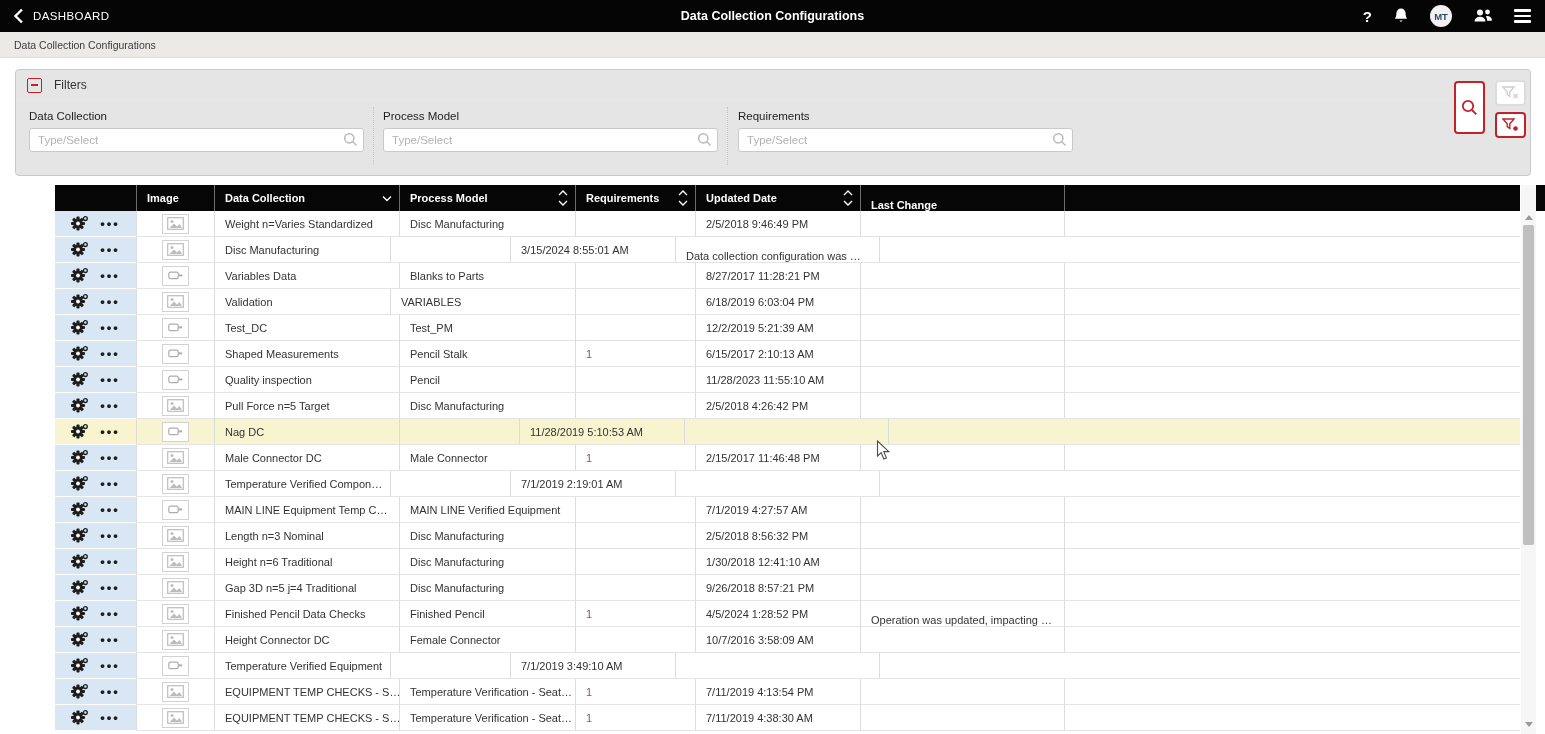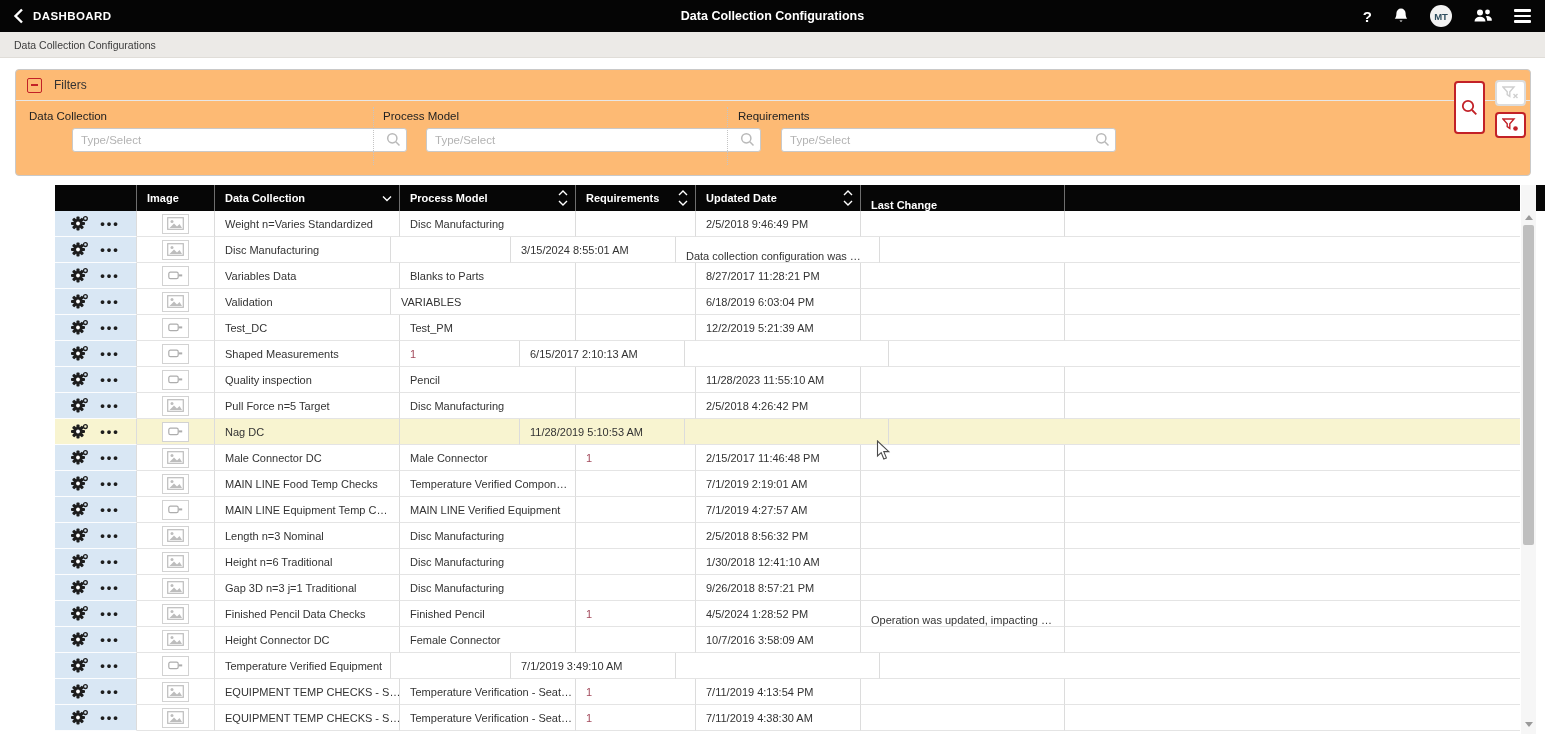--- a/index.html
+++ b/index.html
@@ -3,48 +3,48 @@
 <meta charset="utf-8">
 <style>
   * { margin:0; padding:0; box-sizing:border-box; }
   html,body { width:1545px; height:734px; overflow:hidden; background:#fff;
     font-family:"Liberation Sans", sans-serif; }
 
   
   .topbar { position:absolute; left:0; top:0; width:1545px; height:32px; background:#050505;
     display:flex; align-items:center; color:#fff; }
   .back-group { display:flex; align-items:center; gap:9px; padding-left:13px; cursor:pointer; }
-  .back-label { font-size:11.5px; font-weight:bold; letter-spacing:.4px; }
+  .back-label { font-size:11.5px; font-weight:normal; letter-spacing:.4px; }
   .topbar-title { position:absolute; left:0; right:0; text-align:center; font-size:12.5px; font-weight:bold; }
   .topbar-right { position:absolute; right:14px; top:0; height:32px; display:flex; align-items:center; gap:21px; }
   .tb-icon { display:flex; align-items:center; justify-content:center; cursor:pointer; }
   .help-q { font-size:15px; font-weight:bold; color:#fff; }
   .avatar { width:22px; height:22px; border-radius:50%; background:#f2f2f2; color:#2e4d5e;
     font-size:9.5px; font-weight:bold; display:flex; align-items:center; justify-content:center; }
   .hamburger { display:flex; flex-direction:column; gap:3px; }
   .hamburger span { width:17px; height:2.4px; background:#fff; border-radius:1px; }
 
   
   .breadcrumb { position:absolute; left:0; top:32px; width:1545px; height:26px; background:#eceae7;
     border-bottom:1px solid #e0ddd8; display:flex; align-items:center; padding-left:14px;
     font-size:10.5px; color:#3c3c3c; }
 
   
   .filters-panel { position:absolute; left:15px; top:69px; width:1516px; height:107px;
-    border:1px solid #c9c9c9; border-radius:4px; background:#fdba74; }
+    border:1px solid #c9c9c9; border-radius:4px; background:#e5e5e5; }
   .filters-head { height:31px; display:flex; align-items:center; gap:12px; padding-left:11px;
     border-bottom:1px solid #e7e7e7; }
   .collapse-box { width:15px; height:15px; border:1.6px solid #c22127; border-radius:2px;
     display:flex; align-items:center; justify-content:center; cursor:pointer; }
   .collapse-box span { display:block; width:7px; height:1.6px; background:#c22127; }
   .filters-title { font-size:12px; color:#333; }
   .filters-body { position:relative; height:74px; }
   .ffield { position:absolute; top:9px; }
   .ffield .flabel { font-size:11.5px; color:#222; margin-bottom:6px; }
-  .finput { position:relative; width:335px; height:24px;margin-left:43px; }
+  .finput { position:relative; width:335px; height:24px; }
   .finput input { width:100%; height:100%; border:1px solid #c9c9c9; border-radius:3px;
     padding:0 26px 0 8px; font-size:11.5px; color:#333; font-family:"Liberation Sans",sans-serif; outline:none; }
   .finput input::placeholder { color:#b3b3b3; }
   .finput .search-glyph { position:absolute; right:6px; top:4px; }
   .fsep { position:absolute; top:6px; height:58px; border-left:1px dotted #c4c4c4; }
   .fbtn { position:absolute; background:#fff; display:flex; align-items:center; justify-content:center;
     border-radius:4px; cursor:pointer; }
   .fbtn.red { border:2px solid #c22127; }
   .fbtn.disabled { border:2px solid #dcdcdc; cursor:default; }
 
@@ -428,20 +428,21 @@
     <div class="td col-image">
       <span class="imgbox">
 
         <svg class="icon-pill" width="15" height="9" viewBox="0 0 15 9">
           <rect x="0.8" y="1.2" width="9.4" height="6.4" rx="1.6" fill="none" stroke="#adadad" stroke-width="1.2"></rect>
           <rect x="10.6" y="3.4" width="3.6" height="2" fill="#adadad"></rect>
         </svg>
       </span>
     </div>
     <div class="td col-dc">Shaped Measurements</div>
+    <div class="td col-pm">Pencil Stalk</div>
     <div class="td col-req">1</div>
     <div class="td col-date">6/15/2017 2:10:13 AM</div>
     <div class="td col-change"></div>
     <div class="td col-filler"></div>
   </div>
       <div class="tr img-pill">
     <div class="td col-actions">
       <span class="gear">
         <svg width="17" height="15" viewBox="0 0 17 15">
           <g fill="#1d1d1d">
@@ -603,21 +604,20 @@
     <div class="td col-image">
       <span class="imgbox">
         <svg class="icon-photo" width="17" height="13" viewBox="0 0 17 13">
           <rect x="0.7" y="0.7" width="15.6" height="11.6" fill="none" stroke="#bdbdbd" stroke-width="1.2"></rect>
           <circle cx="5" cy="4.4" r="1.5" fill="#bdbdbd"></circle>
           <path d="M2.5 11 L7 6.5 L10 9.5 L12.5 7 L15 11 z" fill="#bdbdbd"></path>
         </svg>
 
       </span>
     </div>
-    <div class="td col-dc">MAIN LINE Food Temp Checks</div>
     <div class="td col-pm">Temperature Verified Compon…</div>
     <div class="td col-req"></div>
     <div class="td col-date">7/1/2019 2:19:01 AM</div>
     <div class="td col-change"></div>
     <div class="td col-filler"></div>
   </div>
       <div class="tr img-pill">
     <div class="td col-actions">
       <span class="gear">
         <svg width="17" height="15" viewBox="0 0 17 15">
@@ -746,21 +746,21 @@
     <div class="td col-image">
       <span class="imgbox">
         <svg class="icon-photo" width="17" height="13" viewBox="0 0 17 13">
           <rect x="0.7" y="0.7" width="15.6" height="11.6" fill="none" stroke="#bdbdbd" stroke-width="1.2"></rect>
           <circle cx="5" cy="4.4" r="1.5" fill="#bdbdbd"></circle>
           <path d="M2.5 11 L7 6.5 L10 9.5 L12.5 7 L15 11 z" fill="#bdbdbd"></path>
         </svg>
 
       </span>
     </div>
-    <div class="td col-dc">Gap 3D n=3 j=1 Traditional</div>
+    <div class="td col-dc">Gap 3D n=5 j=4 Traditional</div>
     <div class="td col-pm">Disc Manufacturing</div>
     <div class="td col-req"></div>
     <div class="td col-date">9/26/2018 8:57:21 PM</div>
     <div class="td col-change"></div>
     <div class="td col-filler"></div>
   </div>
       <div class="tr img-photo">
     <div class="td col-actions">
       <span class="gear">
         <svg width="17" height="15" viewBox="0 0 17 15">

